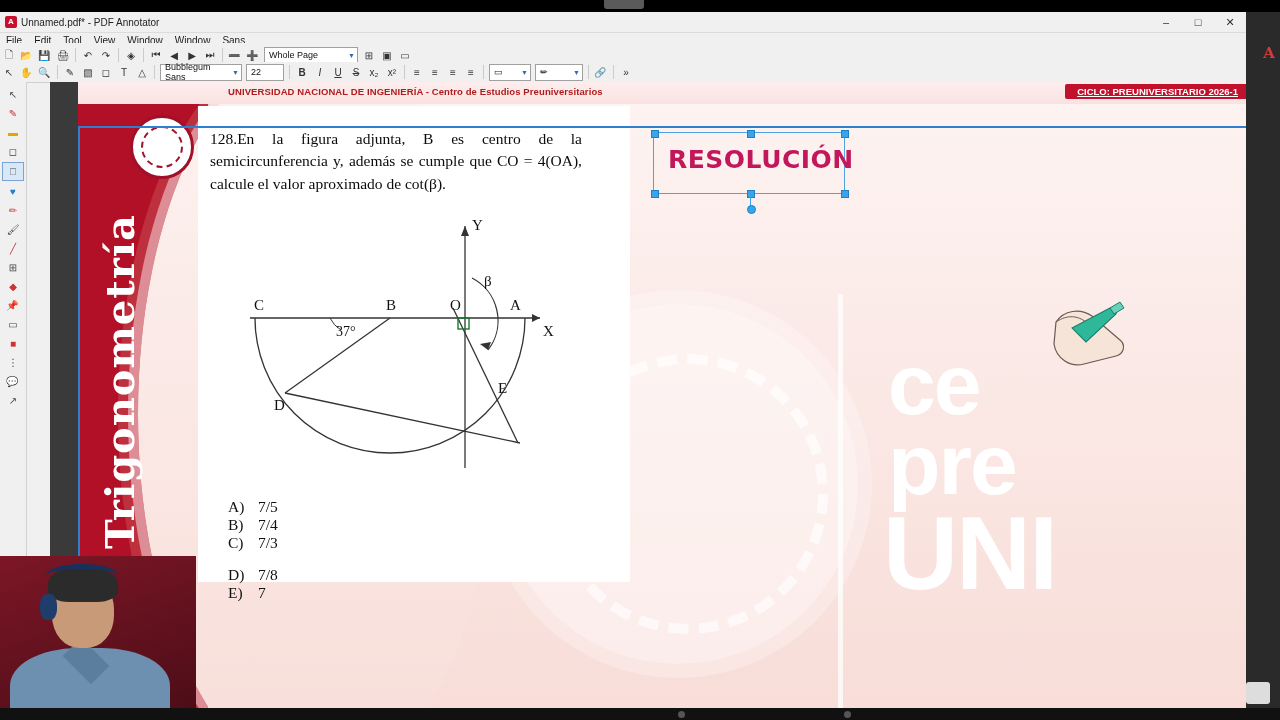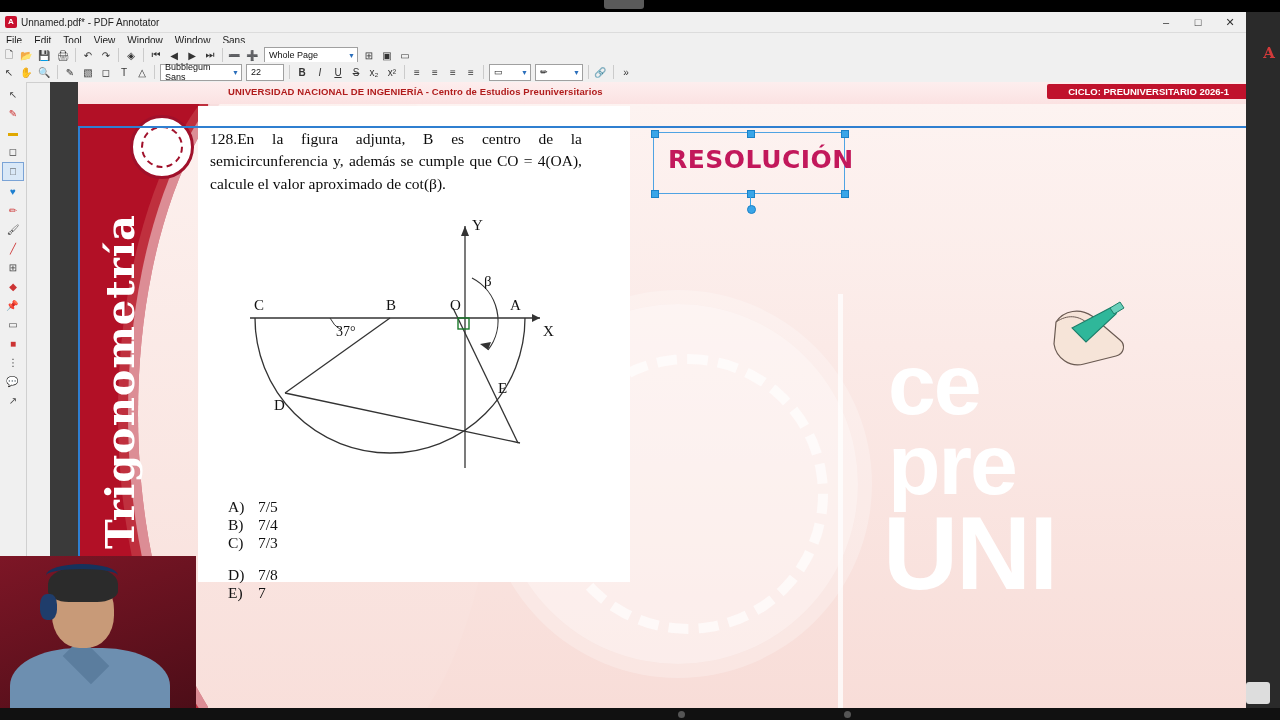--- a/index.html
+++ b/index.html
@@ -185,22 +185,23 @@
     font-weight: bold;
     letter-spacing: .1px;
   }
   .pg-header .cycle {
     position: absolute;
     right: 8px; top: 2px;
     background: #c0122c;
     color: #fff;
     font-size: 9.5px;
     font-weight: bold;
-    padding: 2px 21px;
+    padding: 2px 12px;
     border-radius: 2px;
+    text-decoration: underline;
   }
 
   
   .pg-body {
     position: absolute;
     left: 0; top: 22px;
     width: 1180px; height: 604px;
     background: linear-gradient(180deg,#fdf3f1 0%, #fbeae7 40%, #f8ddd8 100%);
     overflow: hidden;
   }

